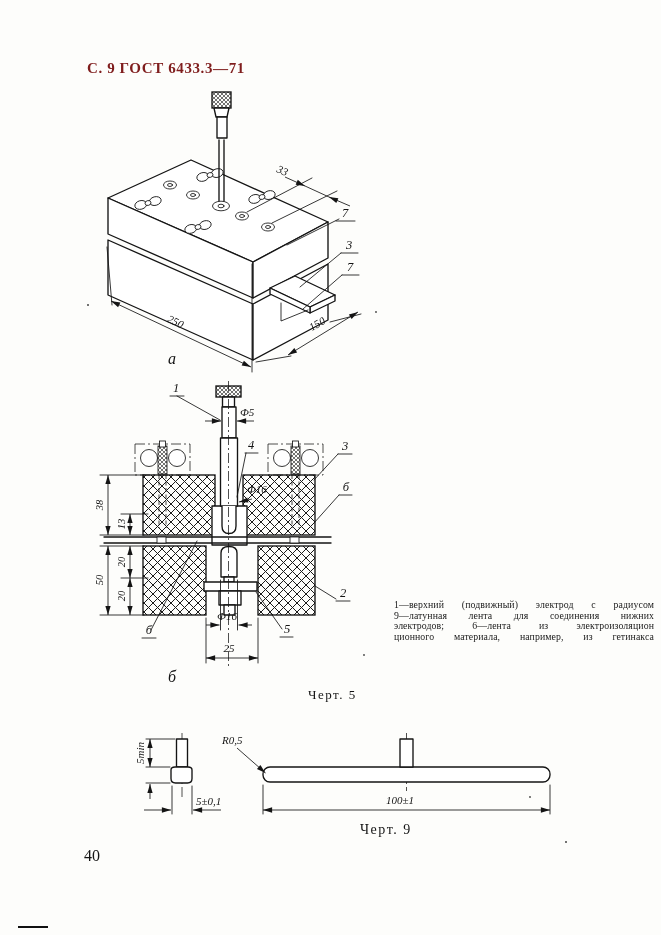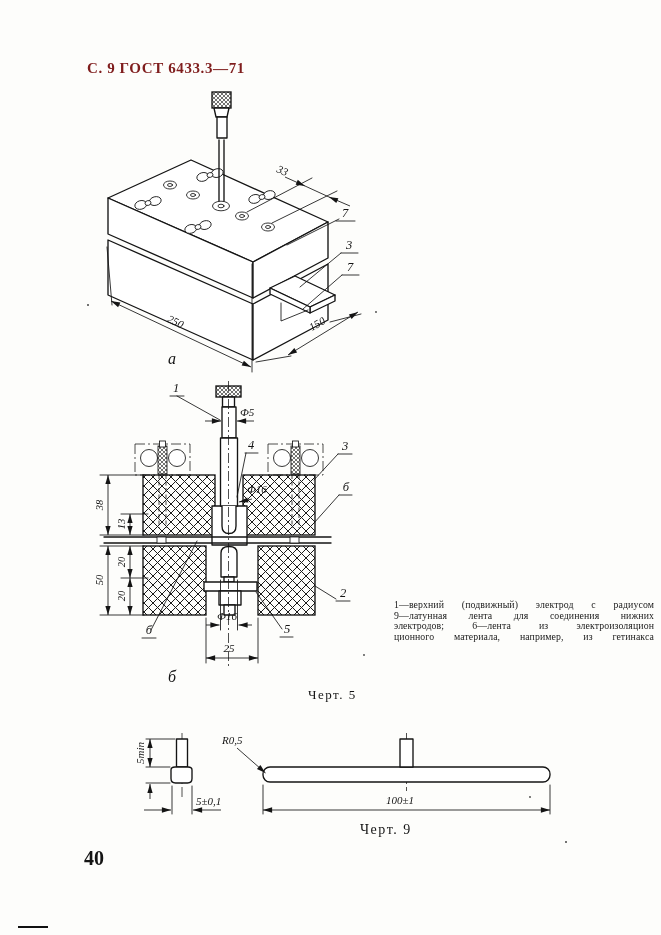--- a/index.html
+++ b/index.html
@@ -5,21 +5,21 @@
   html,body{margin:0;padding:0;background:#e8e8e8;}
   .page{position:relative;width:661px;height:935px;background:#fdfdfb;overflow:hidden;
         font-family:"Liberation Serif",serif;color:#141414;}
   .art{position:absolute;left:0;top:0;}
   .hdr{position:absolute;left:87px;top:60px;font-weight:bold;font-size:15px;letter-spacing:.6px;color:#7f1d1d;}
   .legend{position:absolute;left:366px;top:600px;width:288px;font-size:9.8px;line-height:10.7px;
           letter-spacing:.1px;color:#1a1a1a;}
   .legend .ln{text-align:justify;text-align-last:justify;margin-left:28px;}
   .cap8{position:absolute;left:308px;top:687px;font-size:13px;letter-spacing:1.5px;}
   .cap9{position:absolute;left:324px;top:822px;font-size:14px;letter-spacing:1.5px;margin-left:36px;}
-  .pagenum{position:absolute;left:84px;top:847px;font-weight:bold;font-size:20px;}
+  .pagenum{position:absolute;left:84px;top:847px;font-weight:normal;font-size:16px;}
   .bottomrule{position:absolute;left:18px;top:926px;width:30px;height:2px;background:#111;}
   
   .o  {stroke:#141414;fill:none;stroke-width:1.35;stroke-linejoin:round;stroke-linecap:round;}
   .ow {stroke:#141414;fill:#fff;stroke-width:1.35;stroke-linejoin:round;}
   .t  {stroke:#141414;fill:none;stroke-width:.85;stroke-linecap:round;}
   .tw {stroke:#141414;fill:#fff;stroke-width:.85;}
   .cl {stroke:#141414;fill:none;stroke-width:.75;stroke-dasharray:10 3 2 3;}
   .hid{stroke:#141414;fill:none;stroke-width:.8;stroke-dasharray:4 2.5;}
   .dim{stroke:#141414;fill:none;stroke-width:.85;}
   text{fill:#141414;font-family:"Liberation Serif",serif;font-style:italic;}

